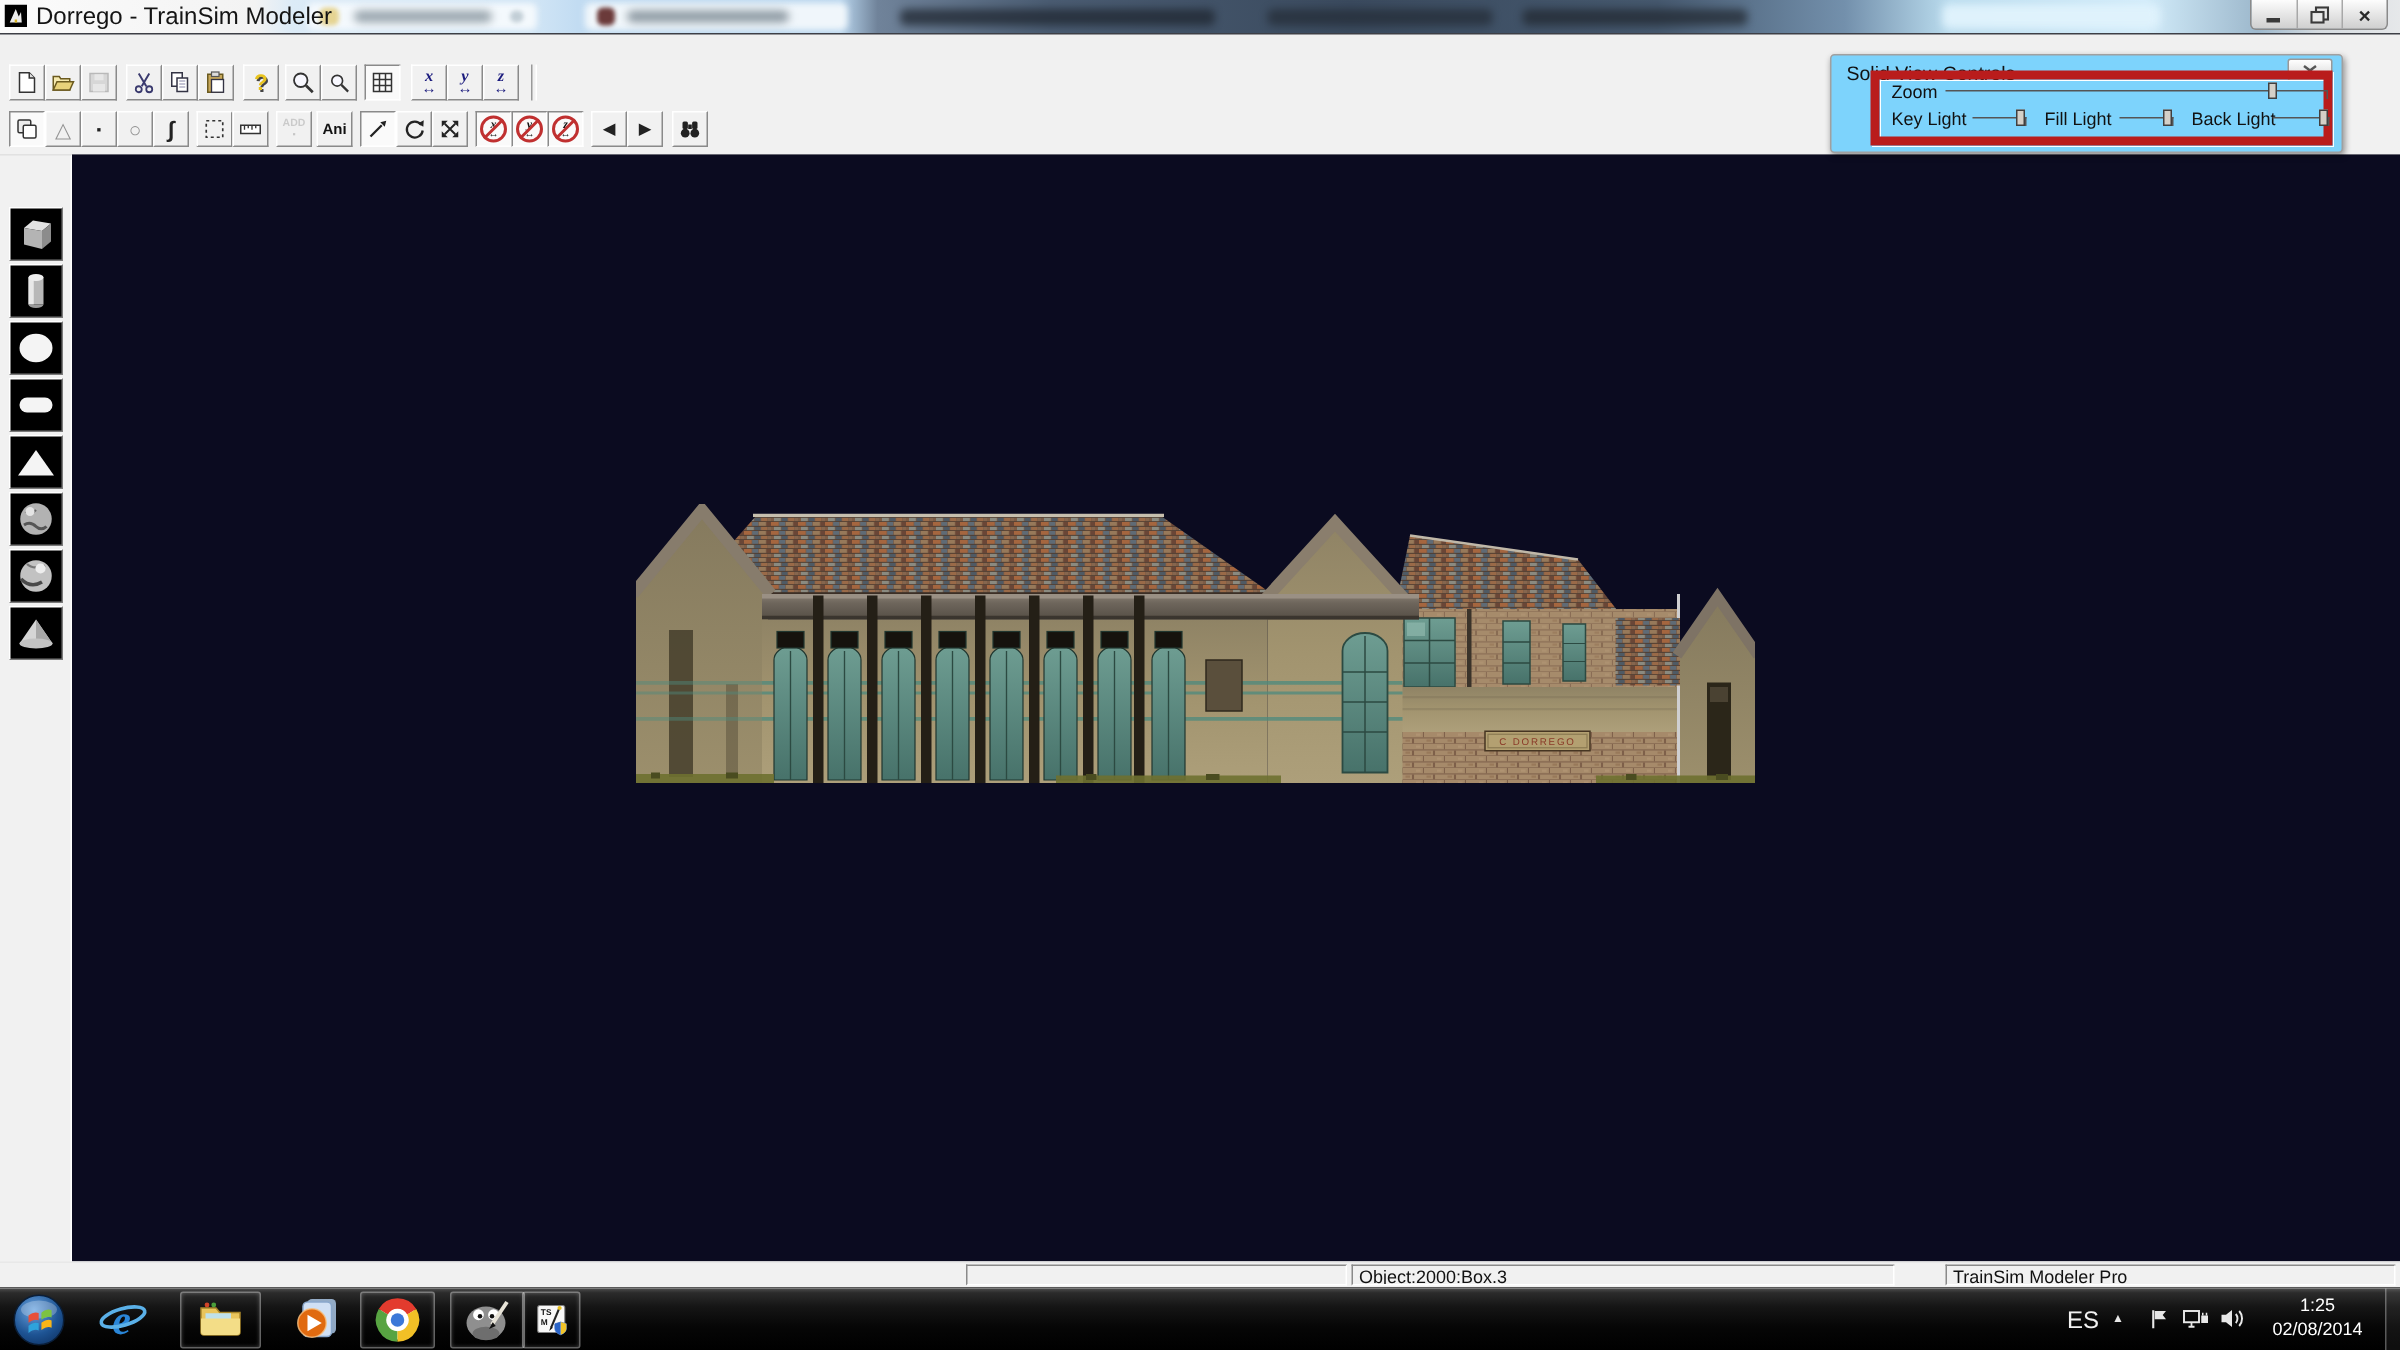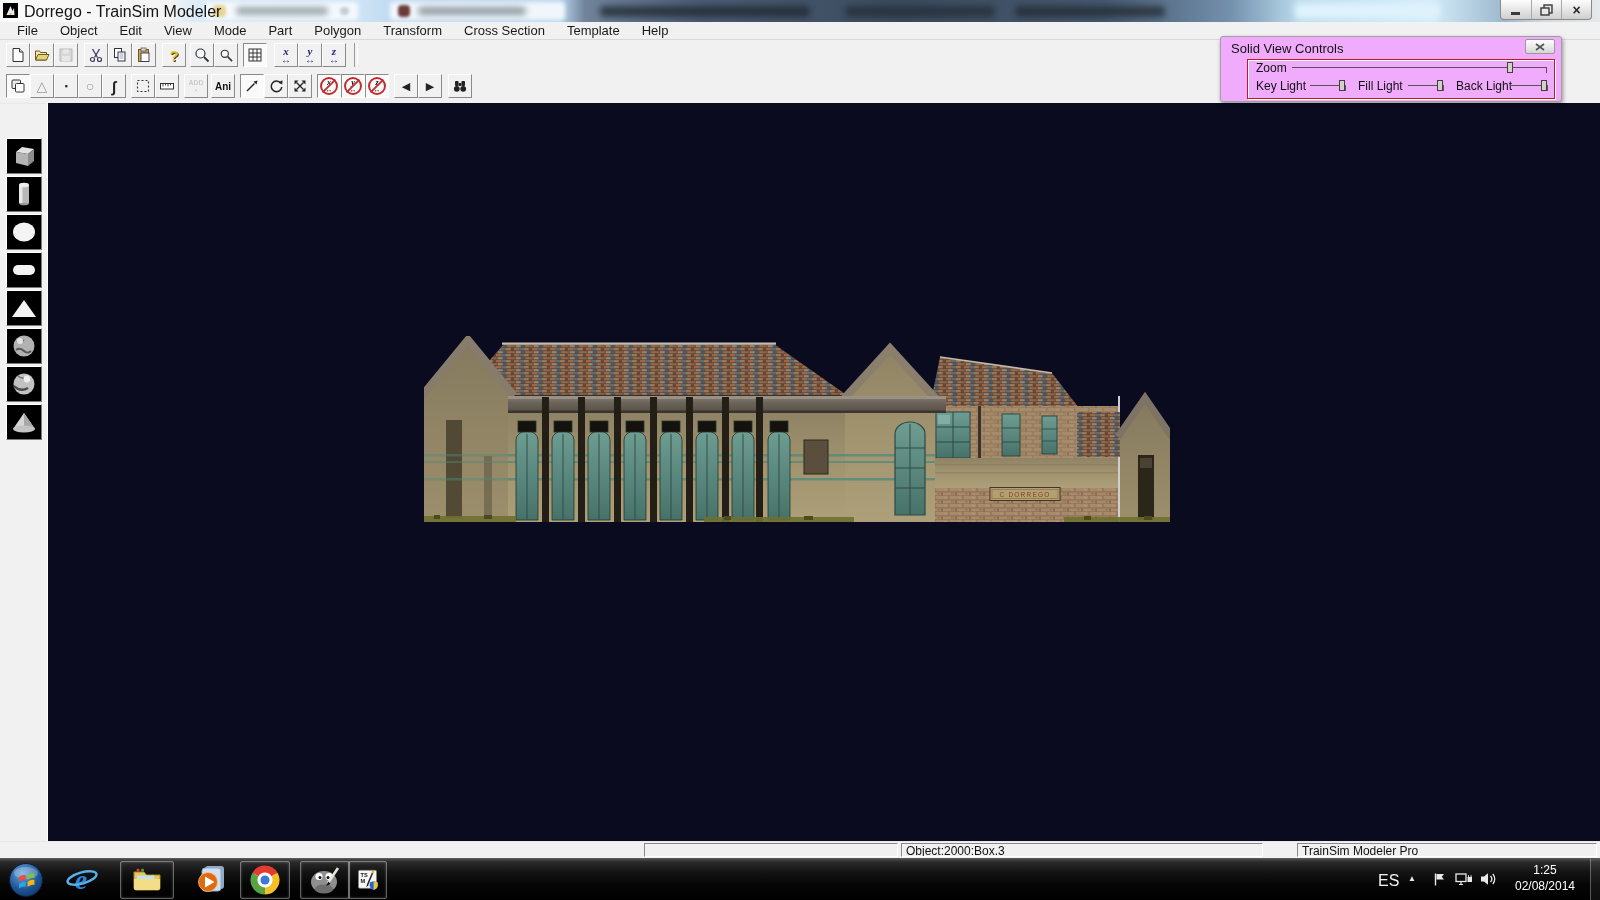--- a/index.html
+++ b/index.html
@@ -55,28 +55,28 @@
   #leftpanel{position:absolute;left:0;top:103px;width:48px;height:738px;background:#f1f1f1;
     border-right:1px solid #ffffff;box-sizing:border-box;border-top:1px solid #e8e8e8;}
   .shape-btn{position:absolute;left:6px;width:36px;height:36px;box-sizing:border-box;background:#000;
     border:1px solid;border-color:#ffffff #7a7a7a #7a7a7a #ffffff;padding:1px;display:flex;
     align-items:center;justify-content:center;}
 
   
   #viewport{position:absolute;left:48px;top:103px;width:1552px;height:738px;background:#0b0b20;overflow:hidden;}
 
   
-  #svc{position:absolute;left:1220px;top:36px;width:340px;height:64px;background:#f0abfc;
+  #svc{position:absolute;left:1220px;top:36px;width:340px;height:64px;background:#7dd3fc;
     border:1px solid #a0a0a0;border-radius:3px;box-shadow:1px 2px 4px rgba(0,0,0,.4);}
   #svc-title{position:absolute;left:10px;top:4px;font-size:13px;color:#111;}
   #svc-close{position:absolute;right:6px;top:2px;width:30px;height:15px;box-sizing:border-box;
     background:linear-gradient(#fefefe,#d6d6d6);border:1px solid #999;border-radius:2px;
     display:flex;align-items:center;justify-content:center;padding:0;}
-  #svc-group{position:absolute;left:26px;right:6px;top:22px;height:38px;
-    border:1px solid #b91c1c;box-shadow:inset 1px 1px 0 #fff, 1px 1px 0 #fff;}
+  #svc-group{position:absolute;left:26px;right:6px;top:10px;height:38px;
+    border:6px solid #b91c1c;box-shadow:inset 1px 1px 0 #fff, 1px 1px 0 #fff;}
   .svc-label{position:absolute;font-size:12px;color:#111;white-space:nowrap;}
   .svc-track{position:absolute;height:13px;}
   .svc-track::before{content:"";position:absolute;left:0;right:0;top:6px;height:1px;background:#555;}
   .svc-track::after{content:"";position:absolute;right:0;top:6px;width:1px;height:6px;background:#555;}
   .svc-thumb{position:absolute;top:1px;width:6px;height:11px;background:#d4d0c8;
     border:1px solid #404040;box-sizing:border-box;}
 
   
   #statusbar{position:absolute;left:0;top:841px;width:1600px;height:17px;background:#f1f1f1;
     border-top:1px solid #e8e8e8;}
@@ -136,33 +136,20 @@
       <button class="cap-btn" style="border:none;background:transparent;border-left:1px solid #a8a8a8;">
         <svg width="13" height="12" viewBox="0 0 13 12">
           <rect x="4" y="1" width="8" height="8" fill="#e8e8e8" stroke="#3a3a3a" stroke-width="1.4"></rect>
           <rect x="1" y="4" width="8" height="7" fill="#e8e8e8" stroke="#3a3a3a" stroke-width="1.4"></rect>
         </svg>
       </button>
       <button class="cap-btn" style="border:none;background:transparent;border-left:1px solid #a8a8a8;font-weight:bold;font-size:14px;color:#2a2a2a;">×</button>
     </div>
   </div>
 
-  <div id="menubar">
-    <span class="menu-item">File</span>
-    <span class="menu-item">Object</span>
-    <span class="menu-item">Edit</span>
-    <span class="menu-item">View</span>
-    <span class="menu-item">Mode</span>
-    <span class="menu-item">Part</span>
-    <span class="menu-item">Polygon</span>
-    <span class="menu-item">Transform</span>
-    <span class="menu-item">Cross Section</span>
-    <span class="menu-item">Template</span>
-    <span class="menu-item">Help</span>
-  </div>
 
   <div id="toolbar1">
     <button class="tbtn" style="left:6px">
       <svg width="16" height="16" viewBox="0 0 16 16">
         <path d="M3 1.5h6.5L13 5v9.5H3z" fill="#fff" stroke="#333" stroke-width="1"></path>
         <path d="M9.5 1.5V5H13" fill="#e0e0e0" stroke="#333" stroke-width="1"></path>
       </svg>
     </button>
     <button class="tbtn" style="left:30px">
       <svg width="16" height="16" viewBox="0 0 16 16">

